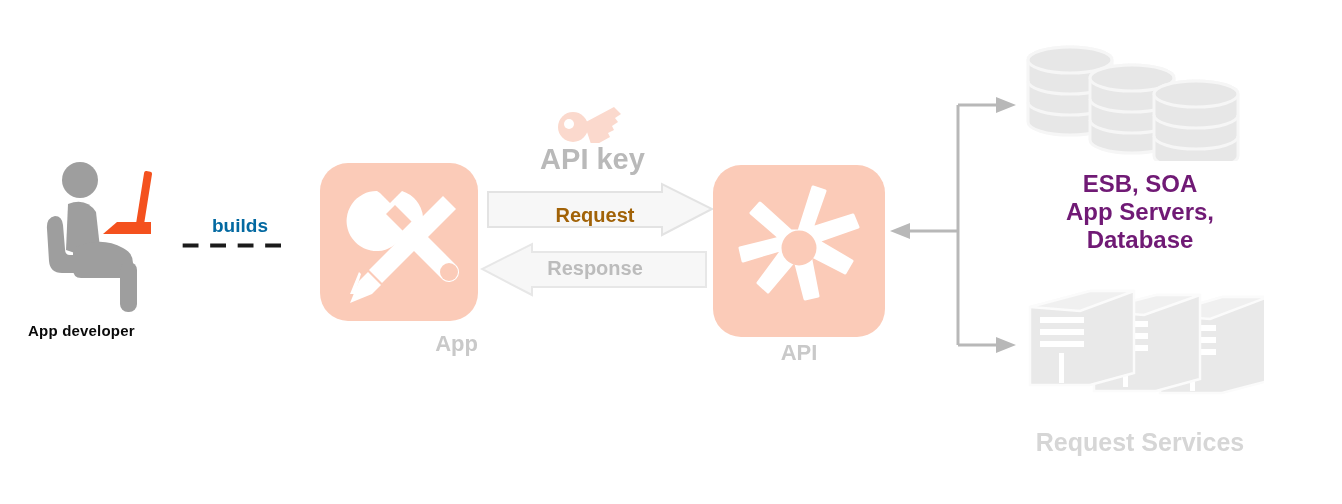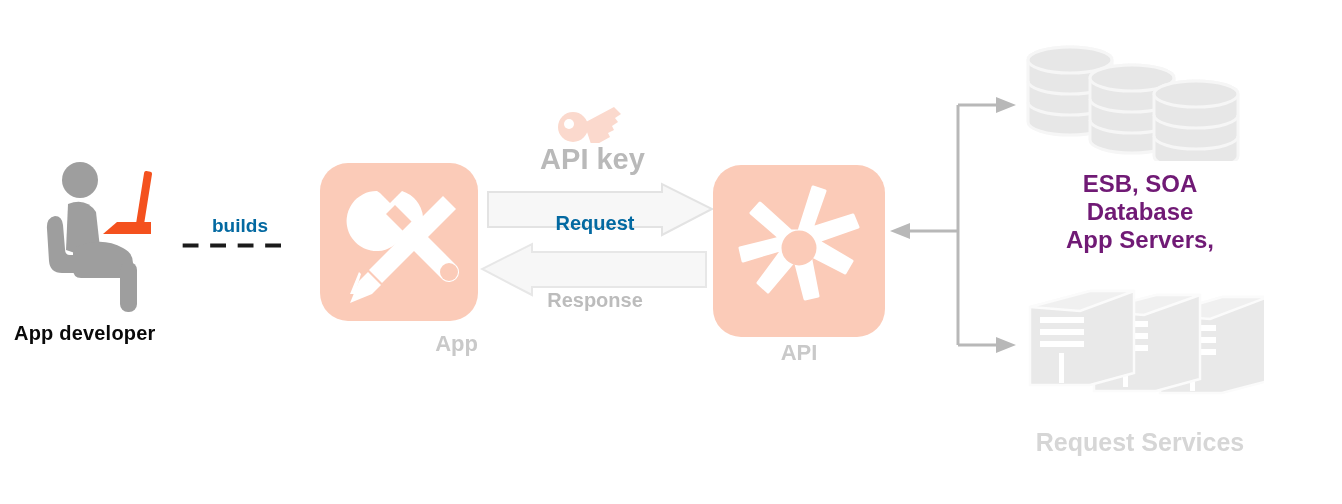--- a/index.html
+++ b/index.html
@@ -7,48 +7,48 @@
     width:1342px;height:504px;
     font-family:"Liberation Sans", sans-serif;
     overflow:hidden;
     position:relative;
   }
   #stage{position:absolute;left:0;top:0;width:1342px;height:504px;}
   .abs{position:absolute;}
 
   
   .lbl-dev{
-    left:14px; top:322px; width:230px;
-    font-size:20px; font-weight:bold; color:#0a0a0a;
+    left:28px; top:322px; width:230px;
+    font-size:15px; font-weight:bold; color:#0a0a0a;
     letter-spacing:.2px;
   }
   .lbl-builds{
     left:185px; top:215px; width:110px;
     font-size:19px; font-weight:bold; color:#0369a1;
     text-align:center;
   }
   .lbl-app{
     left:320px; top:331px; width:158px;
     text-align:right; font-size:22px; font-weight:bold; color:#c9c9c9;
   }
   .lbl-api{
     left:713px; top:340px; width:172px;
     text-align:center; font-size:22px; font-weight:bold; color:#c9c9c9;
   }
   .lbl-apikey{
     left:505px; top:143px; width:175px;
     text-align:center; font-size:29px; font-weight:bold; color:#b9b9b9;
   }
   .lbl-request{
-    left:495px; top:212px; width:200px;
-    text-align:center; font-size:20px; font-weight:bold; color:#0369a1;
+    left:495px; top:204px; width:200px;
+    text-align:center; font-size:20px; font-weight:bold; color:#a16207;
   }
   .lbl-response{
     left:495px; top:257px; width:200px;
-    text-align:center; font-size:20px; font-weight:bold; color:#bcbcbc;margin-top:32px;
+    text-align:center; font-size:20px; font-weight:bold; color:#bcbcbc;
   }
   .lbl-esb{
     left:1015px; top:170px; width:250px;
     text-align:center; font-size:24px; font-weight:bold; color:#701a75;
     line-height:28px;
   }
   .lbl-backend{
     left:995px; top:428px; width:290px;
     text-align:center; font-size:25px; font-weight:bold; color:#d6d6d6;
   }
@@ -185,22 +185,22 @@
 
       <path d="M134 58 a42 13 0 0 1 84 0 l0 62 a42 13 0 0 1 -84 0 z"></path>
       <ellipse cx="176" cy="58" rx="42" ry="13"></ellipse>
       <path d="M134 79 a42 13 0 0 0 84 0" fill="none"></path>
       <path d="M134 100 a42 13 0 0 0 84 0" fill="none"></path>
     </g>
   </svg>
 
   <div class="abs lbl-esb">
     <div>ESB, SOA</div>
+    <div>App Servers,</div>
     <div>Database</div>
-    <div>App Servers,</div>
   </div>
 
   <svg class="abs" style="left:1024px; top:285px;" width="240" height="115">
     <g fill="#e9e9e9" stroke="#fbfbfb" stroke-width="2.5">
 
       <path d="M136 30 l62 -18 l46 0 l0 84 l-46 12 l-62 0 z"></path>
       <path d="M136 30 l62 -18 l46 0 l-58 22 z" fill="#f0f0f0"></path>
       <g fill="#ffffff" stroke="none">
         <rect x="146" y="40" width="46" height="6"></rect>
         <rect x="146" y="52" width="46" height="6"></rect>

